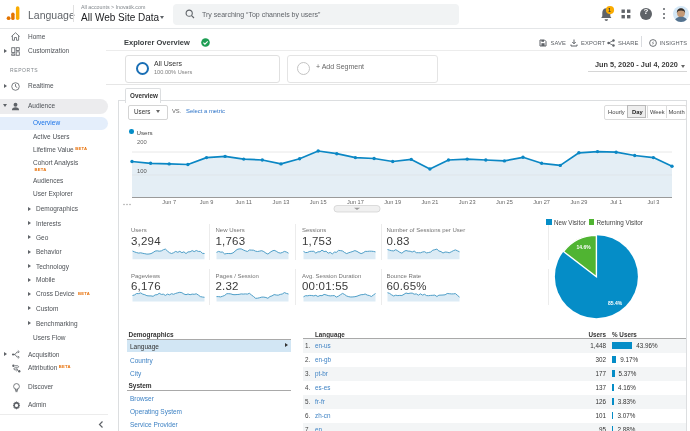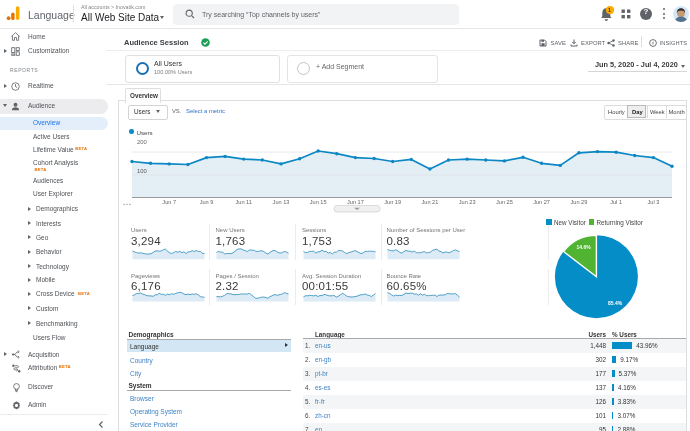--- a/index.html
+++ b/index.html
@@ -135,21 +135,21 @@
 <div class="t sv" style="left:28px;top:383.4px">Discover</div>
 <svg class="ab" style="left:11px;top:399.5px" width="11" height="11" viewBox="0 0 16 16">
     <path d="M8 1.5 L9 3.5 L11 3 L11.5 5 L13.5 5.5 L12.8 7.5 L14.3 9 L12.8 10.5 L13.5 12.5 L11.5 13 L11 15 L9 14.5 L8 16.5 L7 14.5 L5 15 L4.5 13 L2.5 12.5 L3.2 10.5 L1.7 9 L3.2 7.5 L2.5 5.5 L4.5 5 L5 3 L7 3.5 Z M8 6.2 A2.8 2.8 0 1 0 8 11.8 A2.8 2.8 0 1 0 8 6.2" fill="#5f6368" fill-rule="evenodd" transform="scale(0.85) translate(1.4,0.2)"></path>
   </svg>
 <div class="t sv" style="left:28px;top:401.4px">Admin</div>
 <div class="ab" style="left:0;top:413.5px;width:108px;height:1px;background:#ececec"></div>
 <svg class="ab" style="left:97px;top:420px" width="8" height="9" viewBox="0 0 8 9">
     <path d="M5.5 1.5 L2.5 4.5 L5.5 7.5" fill="none" stroke="#5f6368" stroke-width="1.2"></path>
   </svg>
 
-<div class="t" style="left:124px;top:38.5px;font-size:7.5px;font-weight:bold;color:#3c4043">Audience Session</div>
+<div class="t" style="left:124px;top:38.5px;font-size:7.5px;font-weight:bold;color:#3c4043">Explorer Overview</div>
 <svg class="ab" style="left:201px;top:38px" width="9" height="9" viewBox="0 0 9 9">
 <circle cx="4.5" cy="4.5" r="4.3" fill="#1e9e54"></circle>
 <path d="M2.4 4.6 L3.9 6.1 L6.7 3.3" stroke="#fff" stroke-width="1.1" fill="none"></path>
 </svg>
 
 <svg class="ab" style="left:539px;top:38.5px" width="8" height="8" viewBox="0 0 8 8">
     <path d="M1 1 L5.5 1 L7 2.5 L7 7 L1 7 Z" fill="none" stroke="#5f6368" stroke-width="1"></path>
     <rect x="2.4" y="4.2" width="3.2" height="2.8" fill="#5f6368"></rect>
     <rect x="2.4" y="1" width="2.6" height="1.8" fill="#5f6368"></rect>
   </svg>

